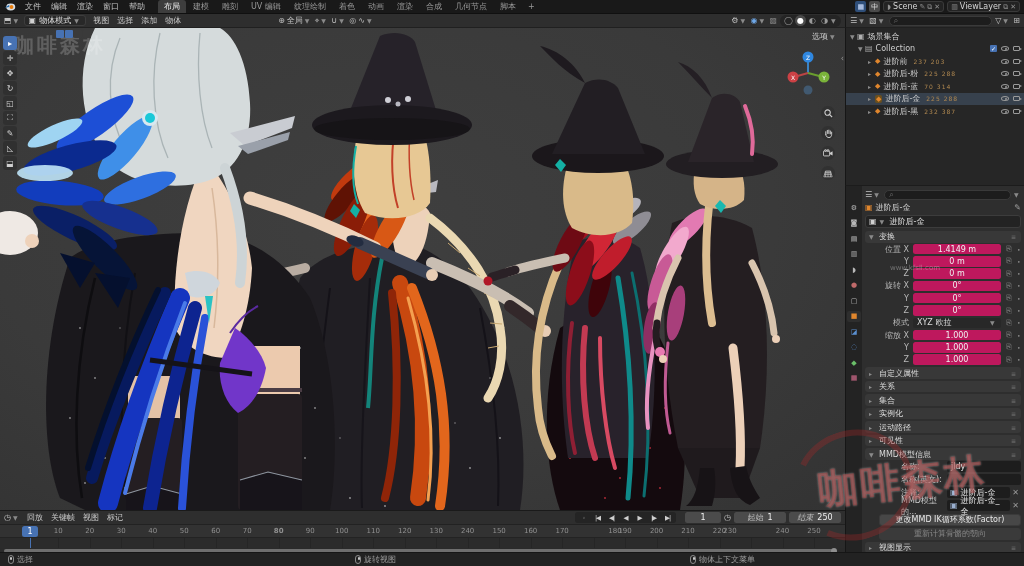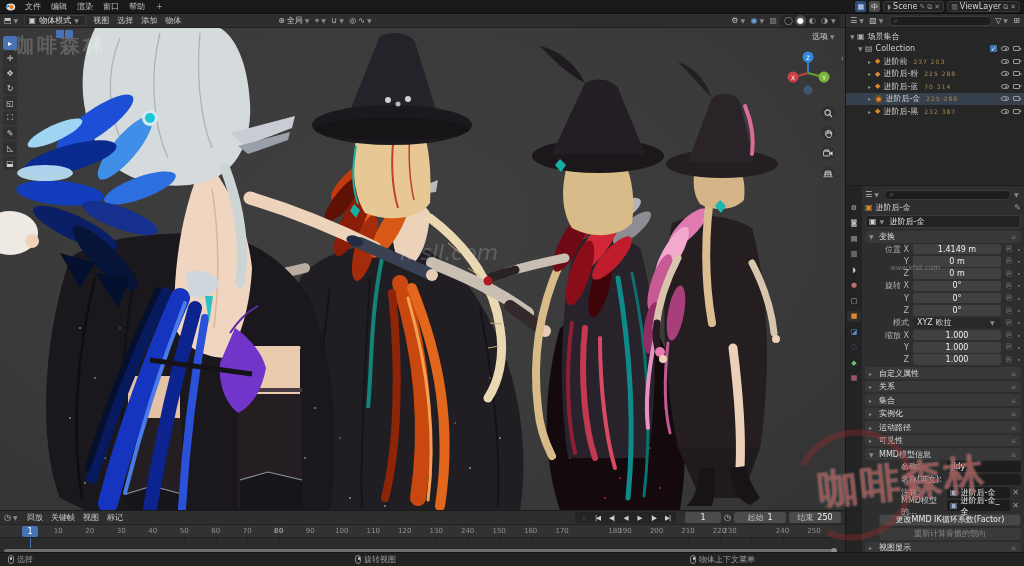--- a/index.html
+++ b/index.html
@@ -88,21 +88,21 @@
   .prop-search-row { display:flex; gap:3px; align-items:center; height:13px; }
   .prop-crumb { display:flex; align-items:center; gap:3px; height:13px; color:#d8d8d8; }
   .obj-field { display:flex; align-items:center; gap:3px; height:13px; background:#232323;
     border:1px solid #3c3c3c; border-radius:3px; padding:0 3px; color:#e2e2e2; margin:1px 0 3px 0;}
   .sect { margin-bottom:2px; }
   .sect-head { background:#383838; border-radius:3px; height:11.5px; display:flex; align-items:center;
     padding:0 4px; color:#dcdcdc; gap:3px; }
   .sect-head .dots { margin-left:auto; color:#7a7a7a; font-size:6px; letter-spacing:1px;}
   .tr-row { display:flex; align-items:center; height:11.5px; margin:0.8px 0; }
   .tr-label { width:48px; text-align:right; padding-right:4px; color:#b8b8b8; }
-  .tr-field { width:88px; height:10.5px; background:#404040; border-radius:2.5px; color:#f0f0f0;
+  .tr-field { width:88px; height:10.5px; background:#be185d; border-radius:2.5px; color:#f0f0f0;
     display:flex; align-items:center; justify-content:center; }
   .tr-field.dropdown { background:#282828; justify-content:space-between; padding:0 4px; color:#dcdcdc;gap:13px;}
   .tr-lock { width:16px; text-align:center; color:#9a9a9a; font-size:7px; }
   .tr-dot { color:#8a8a8a; font-size:6px; }
   .mmd-row { display:flex; align-items:center; height:12px; margin:1px 0; color:#c8c8c8;}
   .mmd-label { width:46px;margin-left:36px; }
   .mmd-input { flex:1; height:11px; background:#1d1d1d; border-radius:2px; color:#e6e6e6;
     display:flex; align-items:center; padding:0 4px;}
   .mmd-chip { flex:1; height:11px; background:#1d1d1d; border-radius:2px; color:#e6e6e6;
     display:flex; align-items:center; gap:3px; padding:0 3px;}
@@ -154,20 +154,33 @@
 
 <div id="app">
 
   <div id="topbar" class="abs">
     <svg id="blender-logo" viewBox="0 0 16 12">
       <ellipse cx="9" cy="6" rx="6" ry="4.6" fill="#d8dee4"></ellipse>
       <circle cx="10" cy="6" r="2.6" fill="#e87d0d"></circle>
       <path d="M1,7 L7,3 L7,6 Z" fill="#2a6fb0"></path>
     </svg>
     <span id="tb-menus"><span class="menu-item">文件</span><span class="menu-item">编辑</span><span class="menu-item">渲染</span><span class="menu-item">窗口</span><span class="menu-item">帮助</span></span>
+    <span id="tb-tabs" style="display:flex;gap:1px;margin-left:6px;">
+        <span class="ws-tab active">布局</span>
+        <span class="ws-tab">建模</span>
+        <span class="ws-tab">雕刻</span>
+        <span class="ws-tab">UV 编辑</span>
+        <span class="ws-tab">纹理绘制</span>
+        <span class="ws-tab">着色</span>
+        <span class="ws-tab">动画</span>
+        <span class="ws-tab">渲染</span>
+        <span class="ws-tab">合成</span>
+        <span class="ws-tab">几何节点</span>
+        <span class="ws-tab">脚本</span>
+      </span>
     <span class="ws-plus">+</span>
     <span style="margin-left:auto;display:flex;gap:3px;align-items:center;">
       <span class="sq-btn" style="background:#2f4f7a;color:#cfe0ff;">▦</span>
       <span class="sq-btn" style="background:#4a4a4a;color:#eee;">中</span>
       <span class="scene-widget">
         <span class="tiny-ico">◗</span>
         <span>Scene</span>
         <span class="tiny-ico">✎</span>
         <span class="tiny-ico">⧉</span>
         <span class="tiny-ico">✕</span>
@@ -321,21 +334,20 @@
         <span class="counts">232 387</span>
         <span class="rset">
           <span class="eye-ico"></span>
           <span class="cam-ico"></span>
         </span>
       </div>
     </div>
 
   <div id="viewport" class="abs">
     <div class="wm-tl">咖啡森林</div>
-    <div class="wm-center">kfsll.com</div>
 
     <div id="toolbar">
         <div class="tool-btn active">▸</div>
         <div class="tool-btn">✛</div>
         <div class="tool-btn">✥</div>
         <div class="tool-btn">↻</div>
         <div class="tool-btn">◱</div>
         <div class="tool-btn">⛶</div>
         <div class="tool-btn">✎</div>
         <div class="tool-btn">◺</div>
@@ -824,21 +836,21 @@
             <span class="pb-btn">▶|</span>
           </span>
       </span>
       <span class="tl-field" style="width:36px;margin-left:6px;">1</span>
       <span class="chip">◷</span>
       <span class="tl-field" style="width:52px;gap:4px;">
         <span style="color:#c0c0c0;">起始</span>
           <span>1</span>
         </span>
       <span class="tl-field" style="width:52px;gap:4px;">
-        <span style="color:#c0c0c0;">结束</span>
+        <span style="color:#c0c0c0;font-style:italic;">结束</span>
           <span>250</span>
         </span>
     </div>
     <div id="tl-ruler">
       <div id="cur-frame-badge" style="left: 30px;">1</div>
     <span class="tick-lbl" style="left: 58.3374px;">10</span>
         <span class="tick-lbl" style="left: 89.8234px;">20</span>
         <span class="tick-lbl" style="left: 121.309px;">30</span>
         <span class="tick-lbl" style="left: 152.795px;">40</span>
         <span class="tick-lbl" style="left: 184.281px;">50</span>

